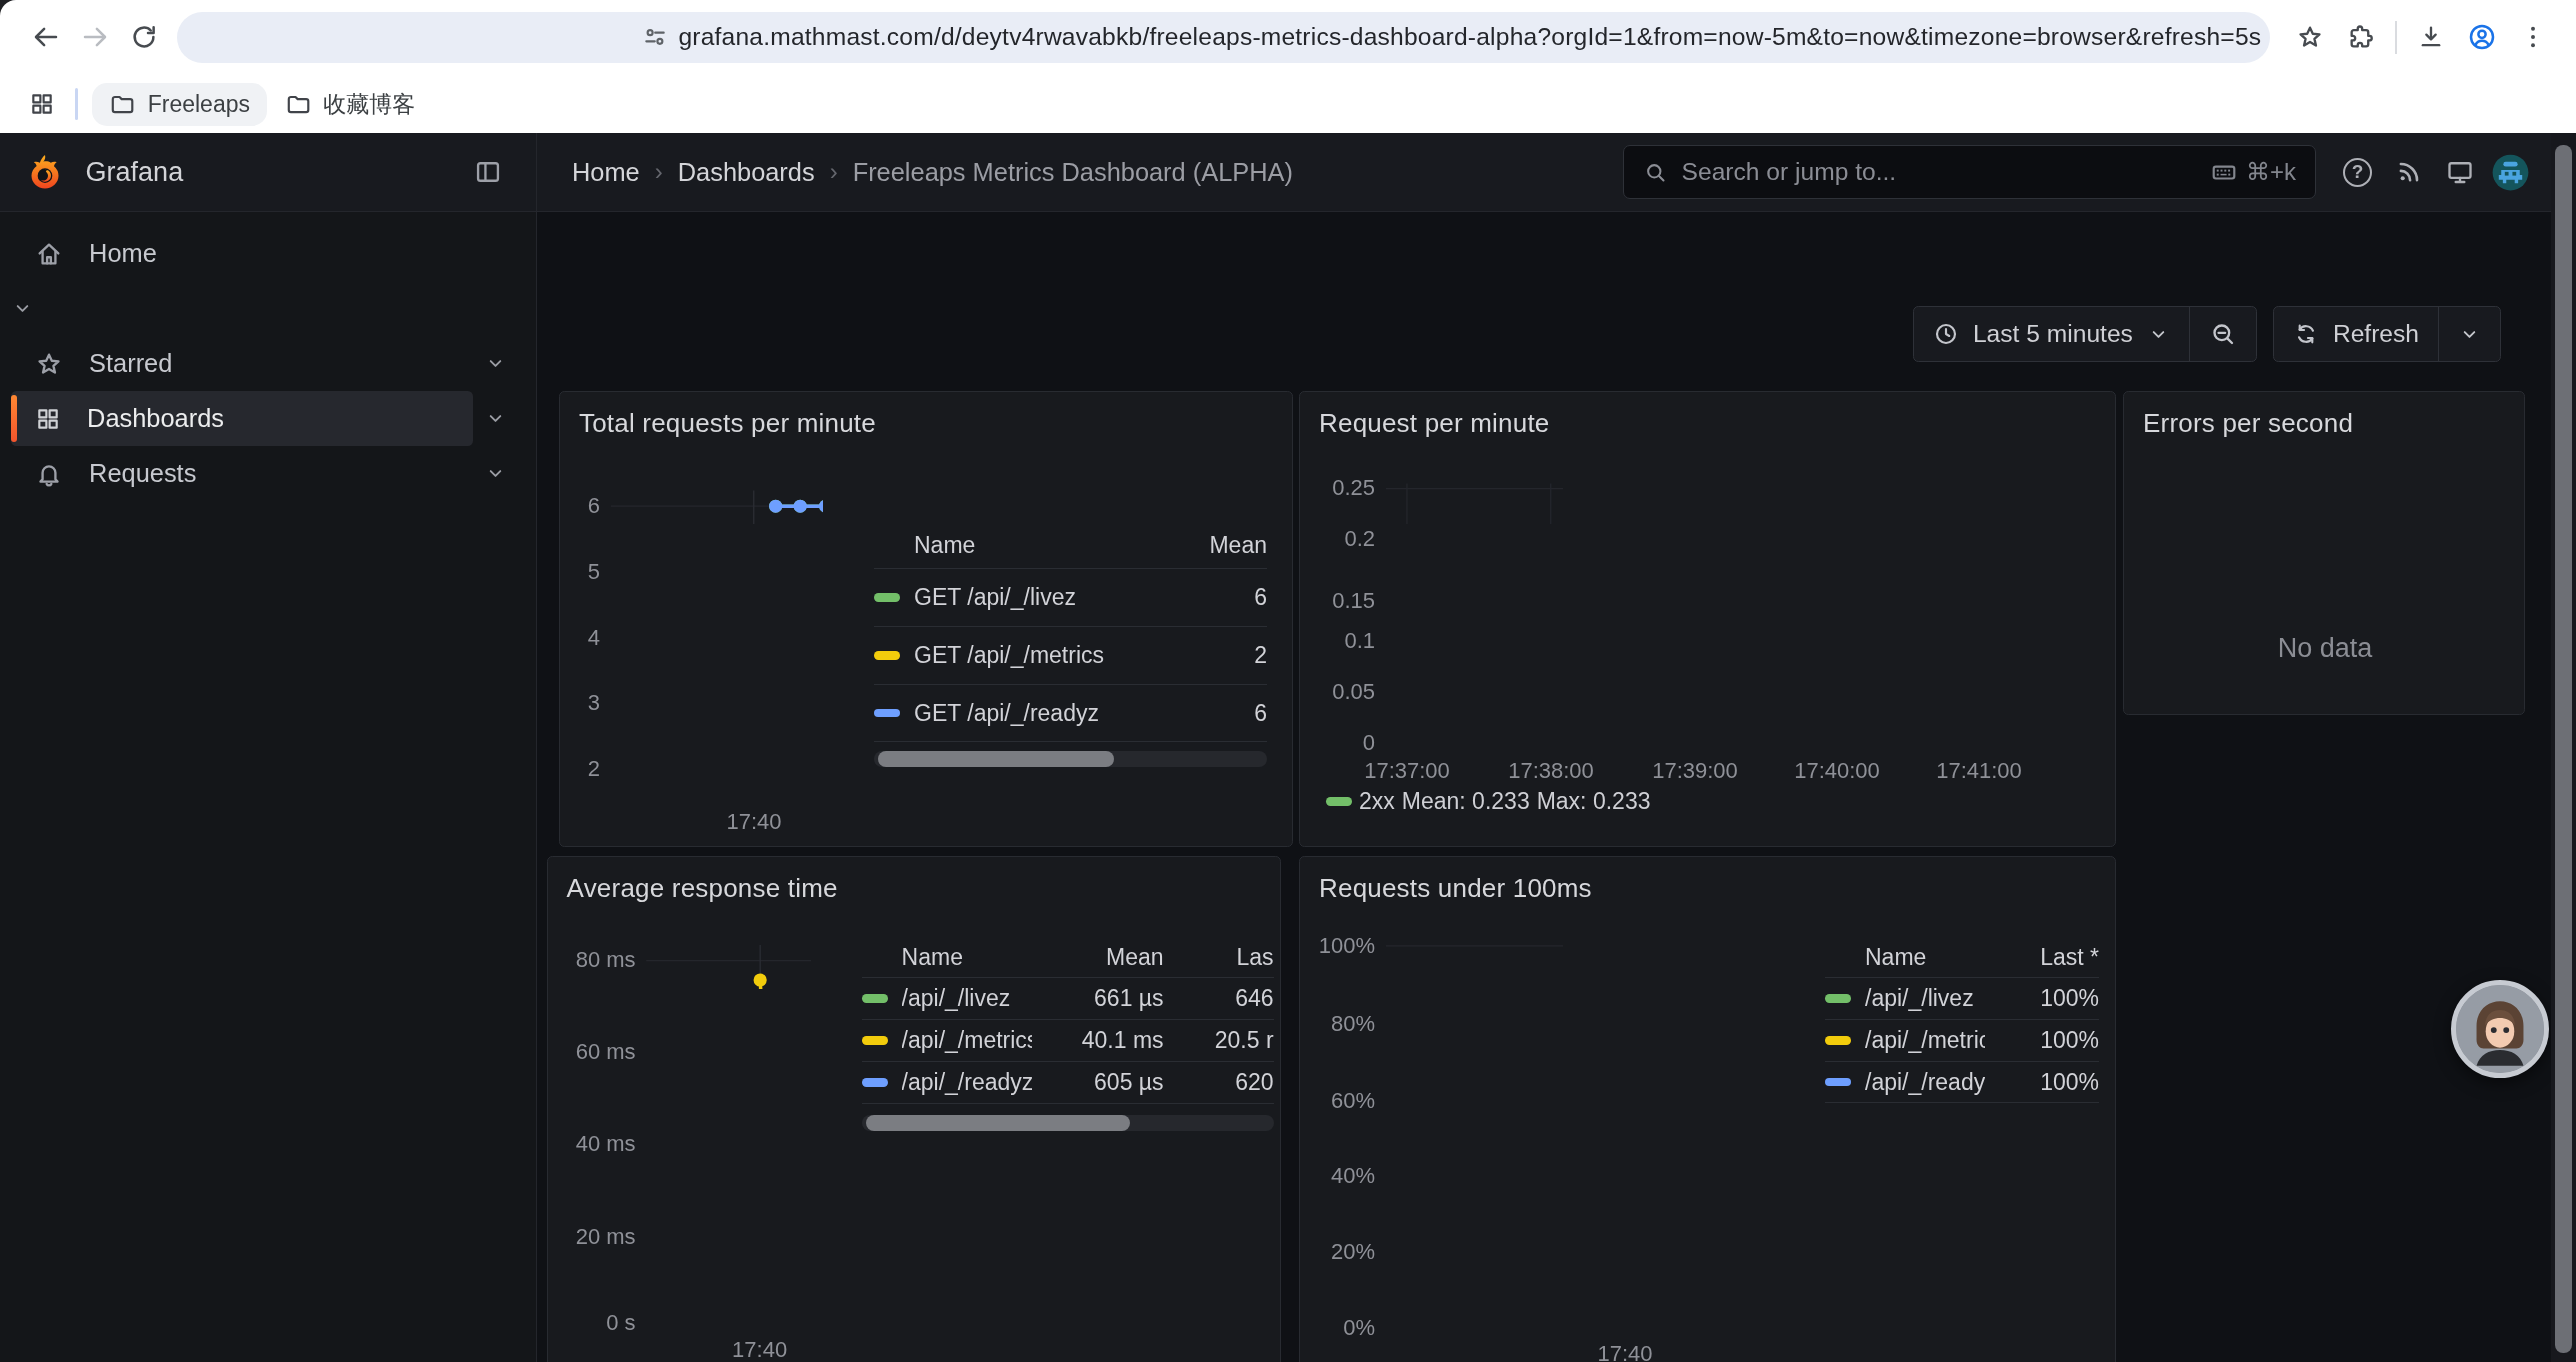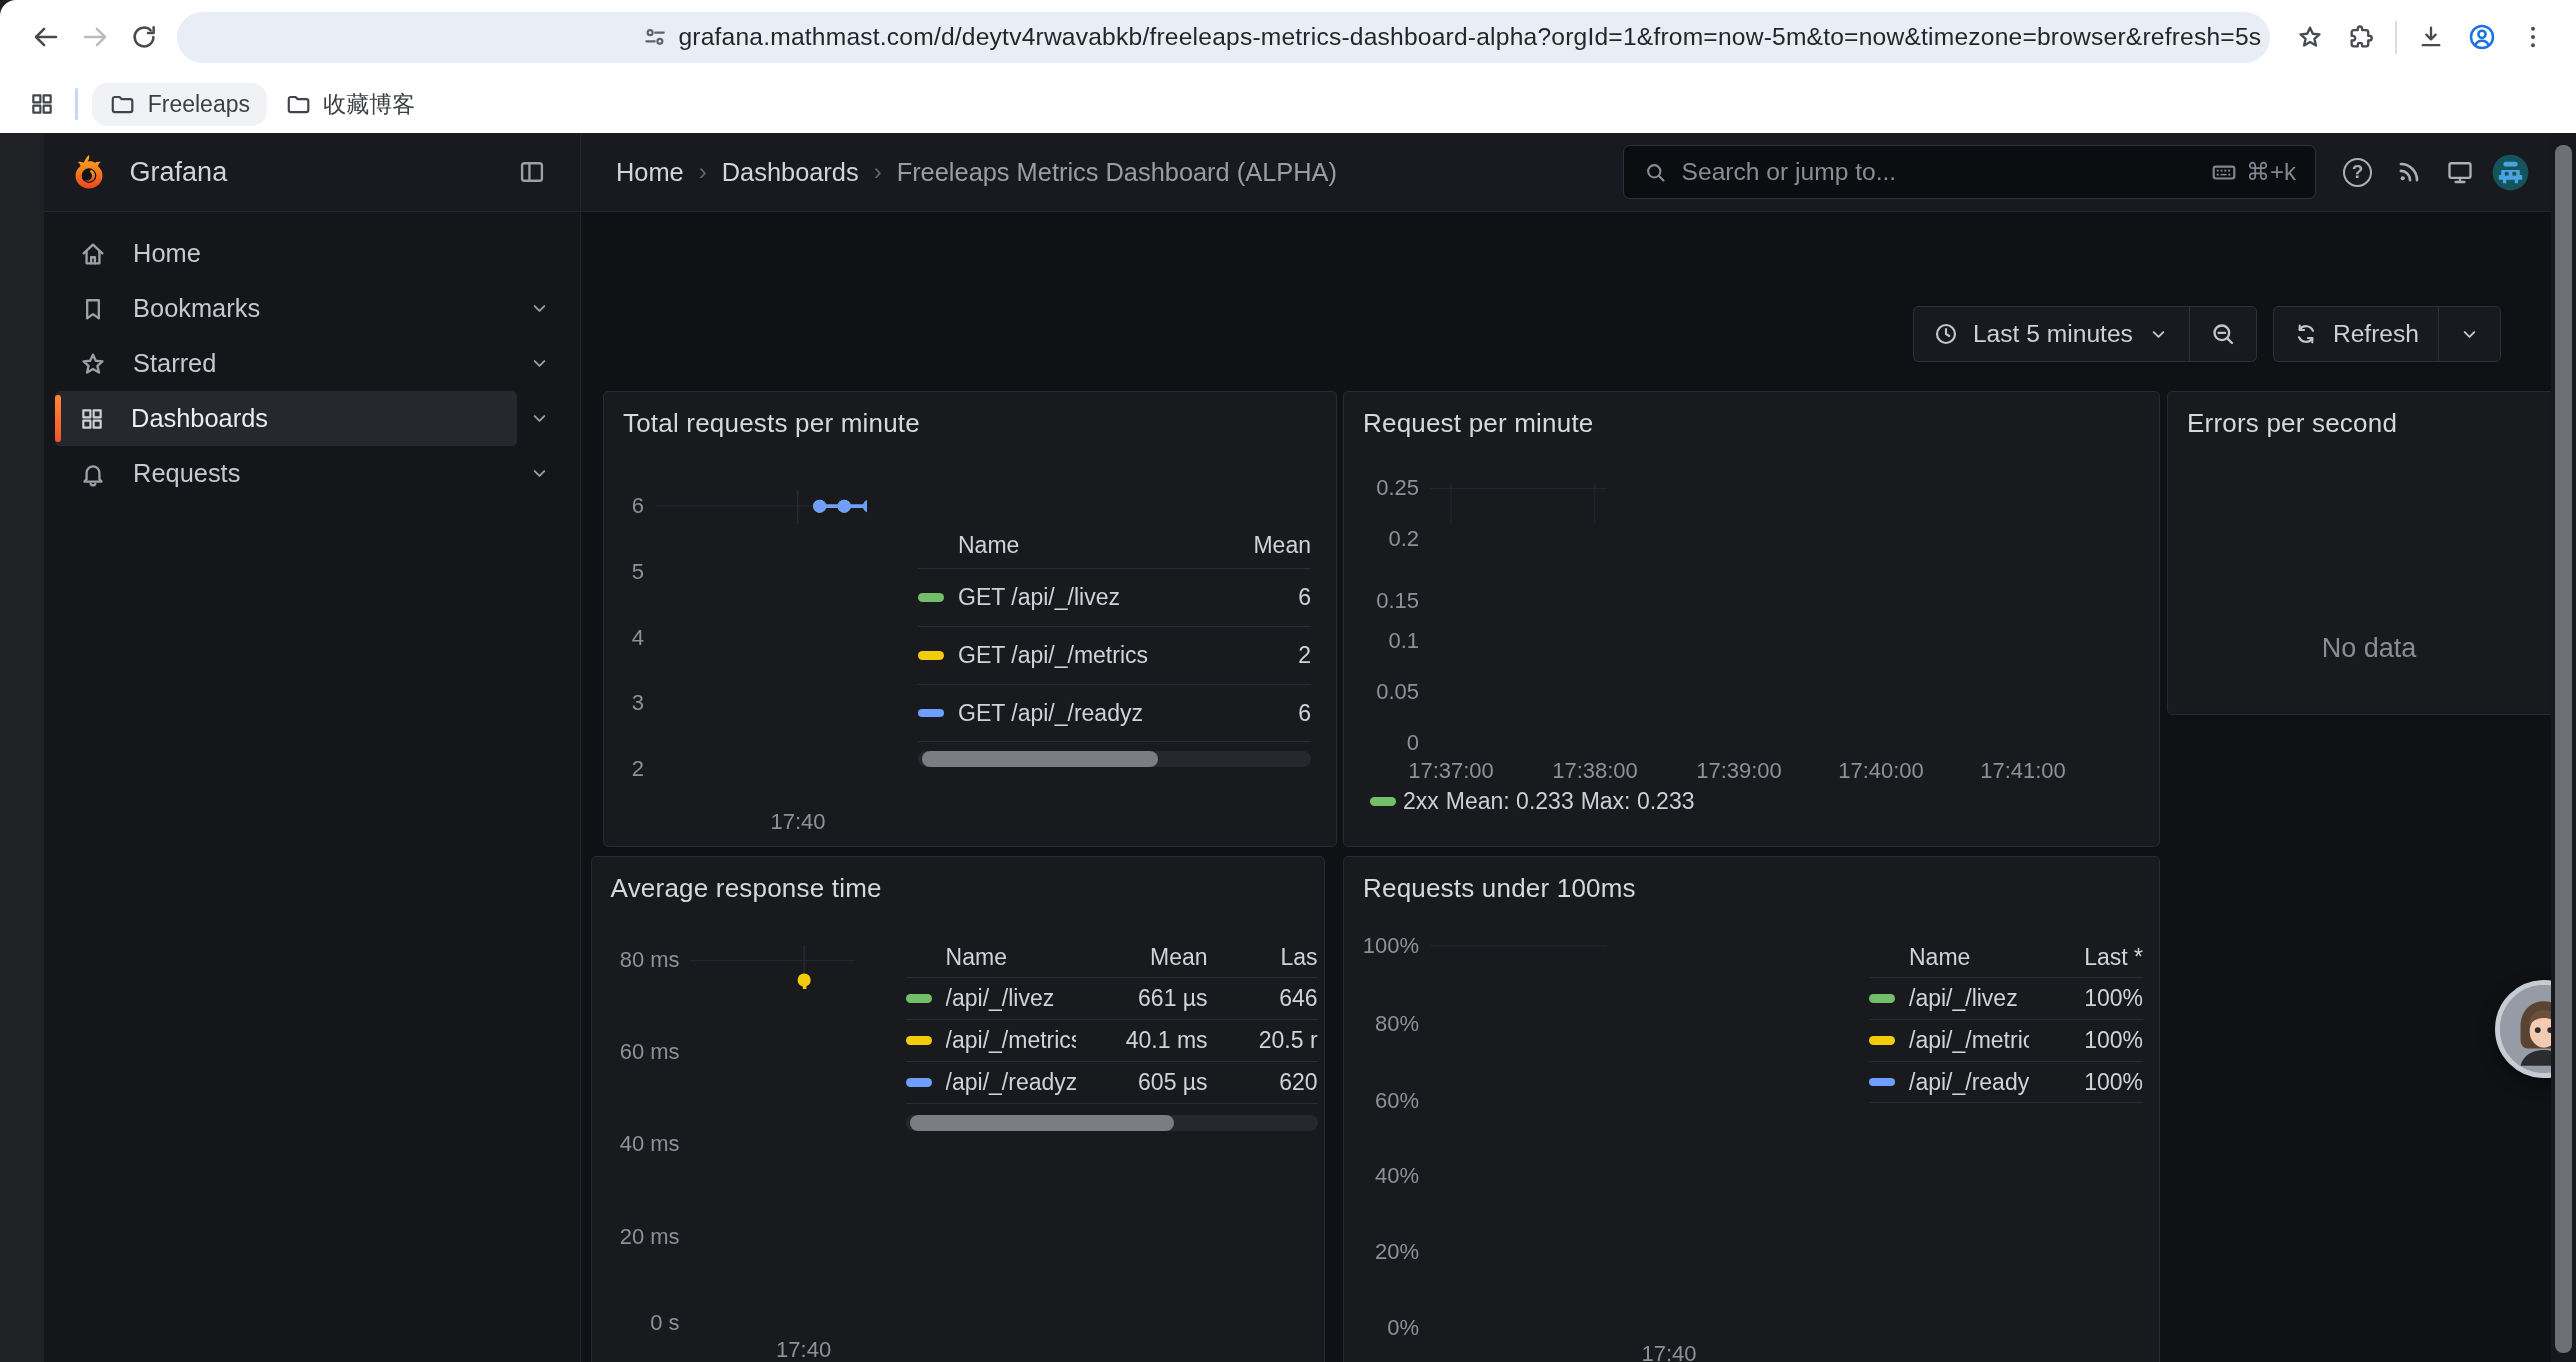--- a/index.html
+++ b/index.html
@@ -20,21 +20,21 @@
   .vdiv { width:1.8px; height:33px; background:#dadce0; margin:0 8.8px; }
   .profile-ic { color:#1a73e8; }
   .bbar { height:60px; display:flex; align-items:center; padding:0 21px; }
   .apps-ic { color:#41444a; width:42px; height:42px; display:flex; align-items:center; justify-content:center; flex:none; }
   .bdiv { width:2.6px; height:32px; background:#c9d6f3; border-radius:1.8px; margin:0 14px 0 12.3px; }
   .chip { display:flex; align-items:center; gap:12.3px; padding:8px 17.5px; border-radius:15px; font-size:23px; color:#3c4043; }
   .chip.hl { background:#f0f2f5; }
   .chip .fic { color:#41444a; }
 
   
-  .grafana { position:absolute; top:133px; left:0; right:0; bottom:0; background:#0f1115; color:#ccccdc;margin-left:44px; }
+  .grafana { position:absolute; top:133px; left:0; right:0; bottom:0; background:#0f1115; color:#ccccdc; }
   .gheader { height:79px; display:flex; background:#181a1f; border-bottom:0.9px solid #24262c; }
   .gh-left { width:537px; flex:none; display:flex; align-items:center; padding:0 26px 0 24.6px; border-right:0.9px solid #24262c; }
   .brand { font-size:27px; color:#d3d4d8; margin-left:21px; }
   .gh-toggle { margin-left:auto; color:#9da0a8; width:44px; height:44px; display:flex; align-items:center; justify-content:center; }
   .gh-main { flex:1; display:flex; align-items:center; padding:0 40px 0 35px; min-width:0; }
   .crumbs { display:flex; align-items:center; font-size:25.4px; gap:15px; white-space:nowrap; }
   .crumb { color:#d4d5d9; }
   .crumb.dim { color:#9b9da4; }
   .csep { color:#64666d; font-size:24px; }
   .search { margin-left:auto; width:693px; height:54px; border:0.9px solid #2e3138; background:#0c0d11; border-radius:7px; display:flex; align-items:center; padding:0 19px; color:#8b8d95; font-size:24.6px; flex:none; }
@@ -292,28 +292,20 @@
                 <path d="M4 11.5 12 4l8 7.5"></path>
                 <path d="M6.5 9.8V20h11V9.8"></path>
                 <path d="M10.4 20v-5.2h3.2V20"></path>
               </svg>
             </span>
             <span>Home</span>
           </div>
           <span class="schev"></span>
         </div>
         <div class="srow">
-          <div class="slink">
-            <span class="sic">
-              <svg viewBox="0 0 24 24" width="28" height="28" fill="none" stroke="currentColor" stroke-width="2" stroke-linecap="round" stroke-linejoin="round">
-                <path d="M7 4.5h10V20l-5-3.6L7 20z"></path>
-              </svg>
-            </span>
-            <span>Bookmarks</span>
-          </div>
           <span class="schev">
             <svg viewBox="0 0 24 24" width="23" height="23" fill="none" stroke="currentColor" stroke-width="2" stroke-linecap="round" stroke-linejoin="round">
               <path d="m7 9.5 5 5 5-5"></path>
             </svg>
           </span>
         </div>
         <div class="srow">
           <div class="slink">
             <span class="sic">
               <svg viewBox="0 0 24 24" width="28" height="28" fill="none" stroke="currentColor" stroke-width="2" stroke-linecap="round" stroke-linejoin="round">

